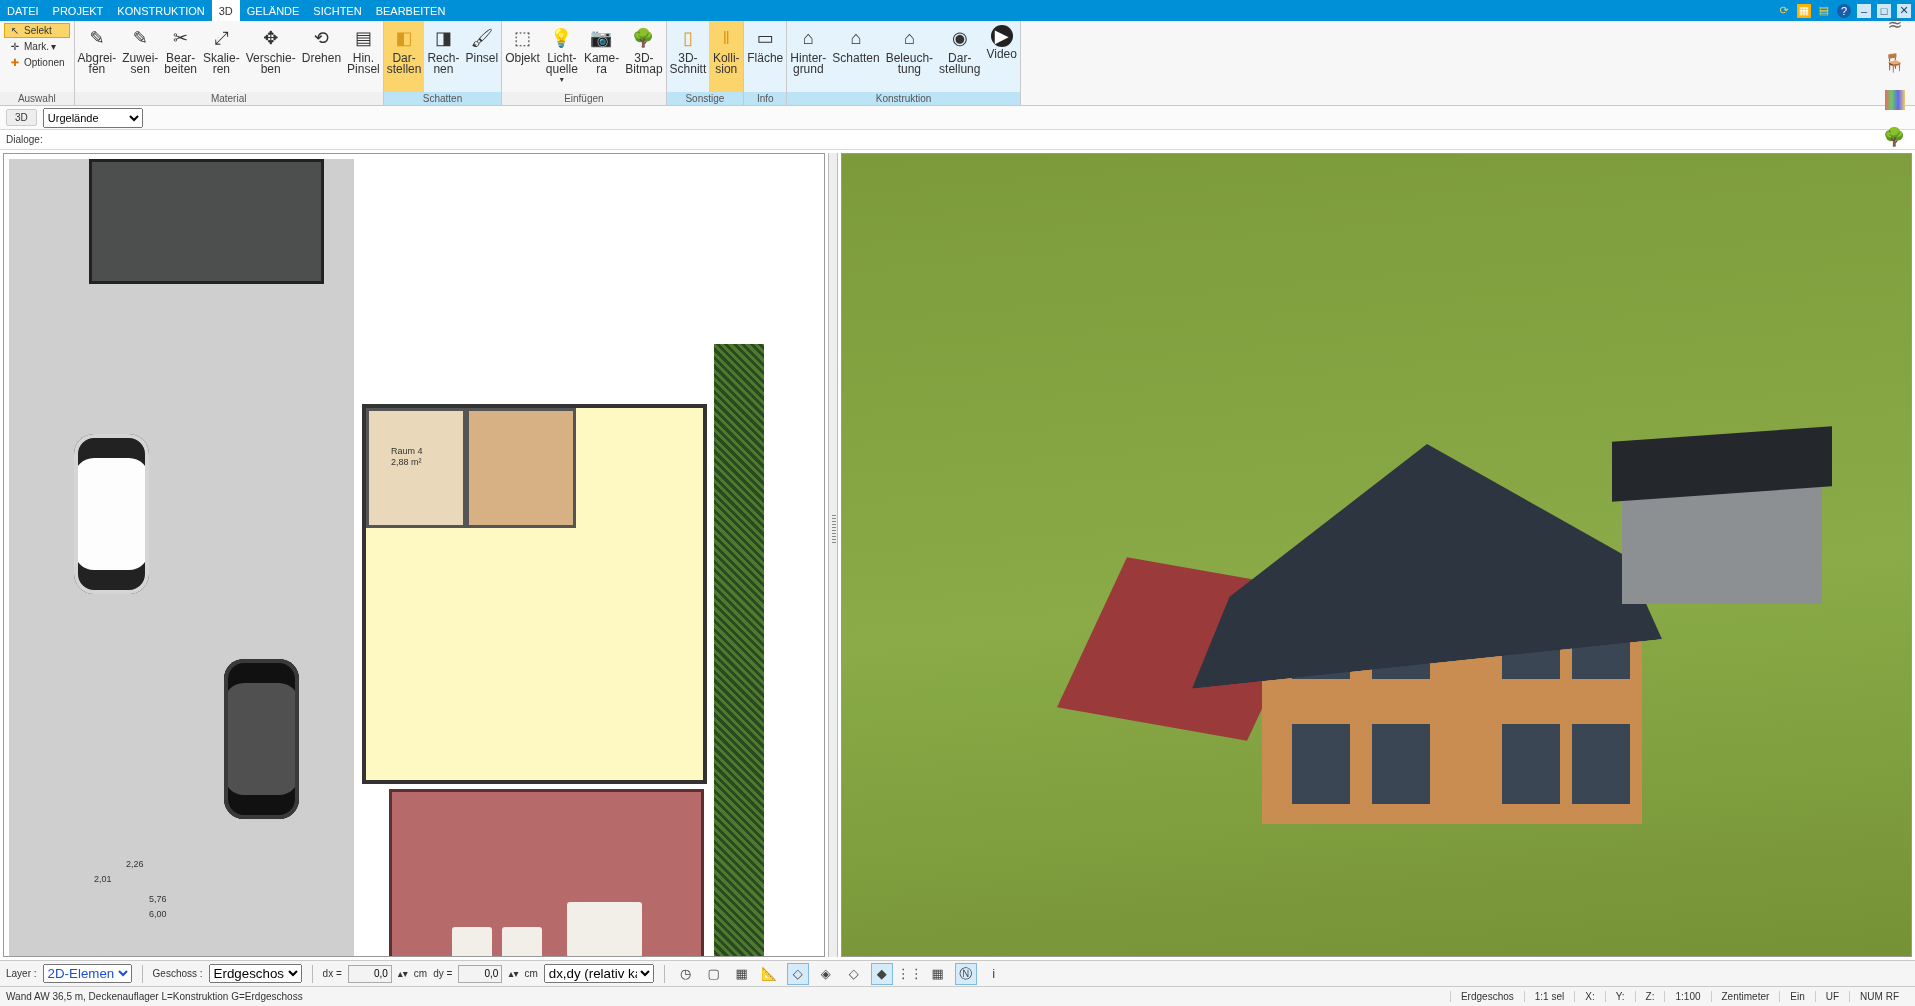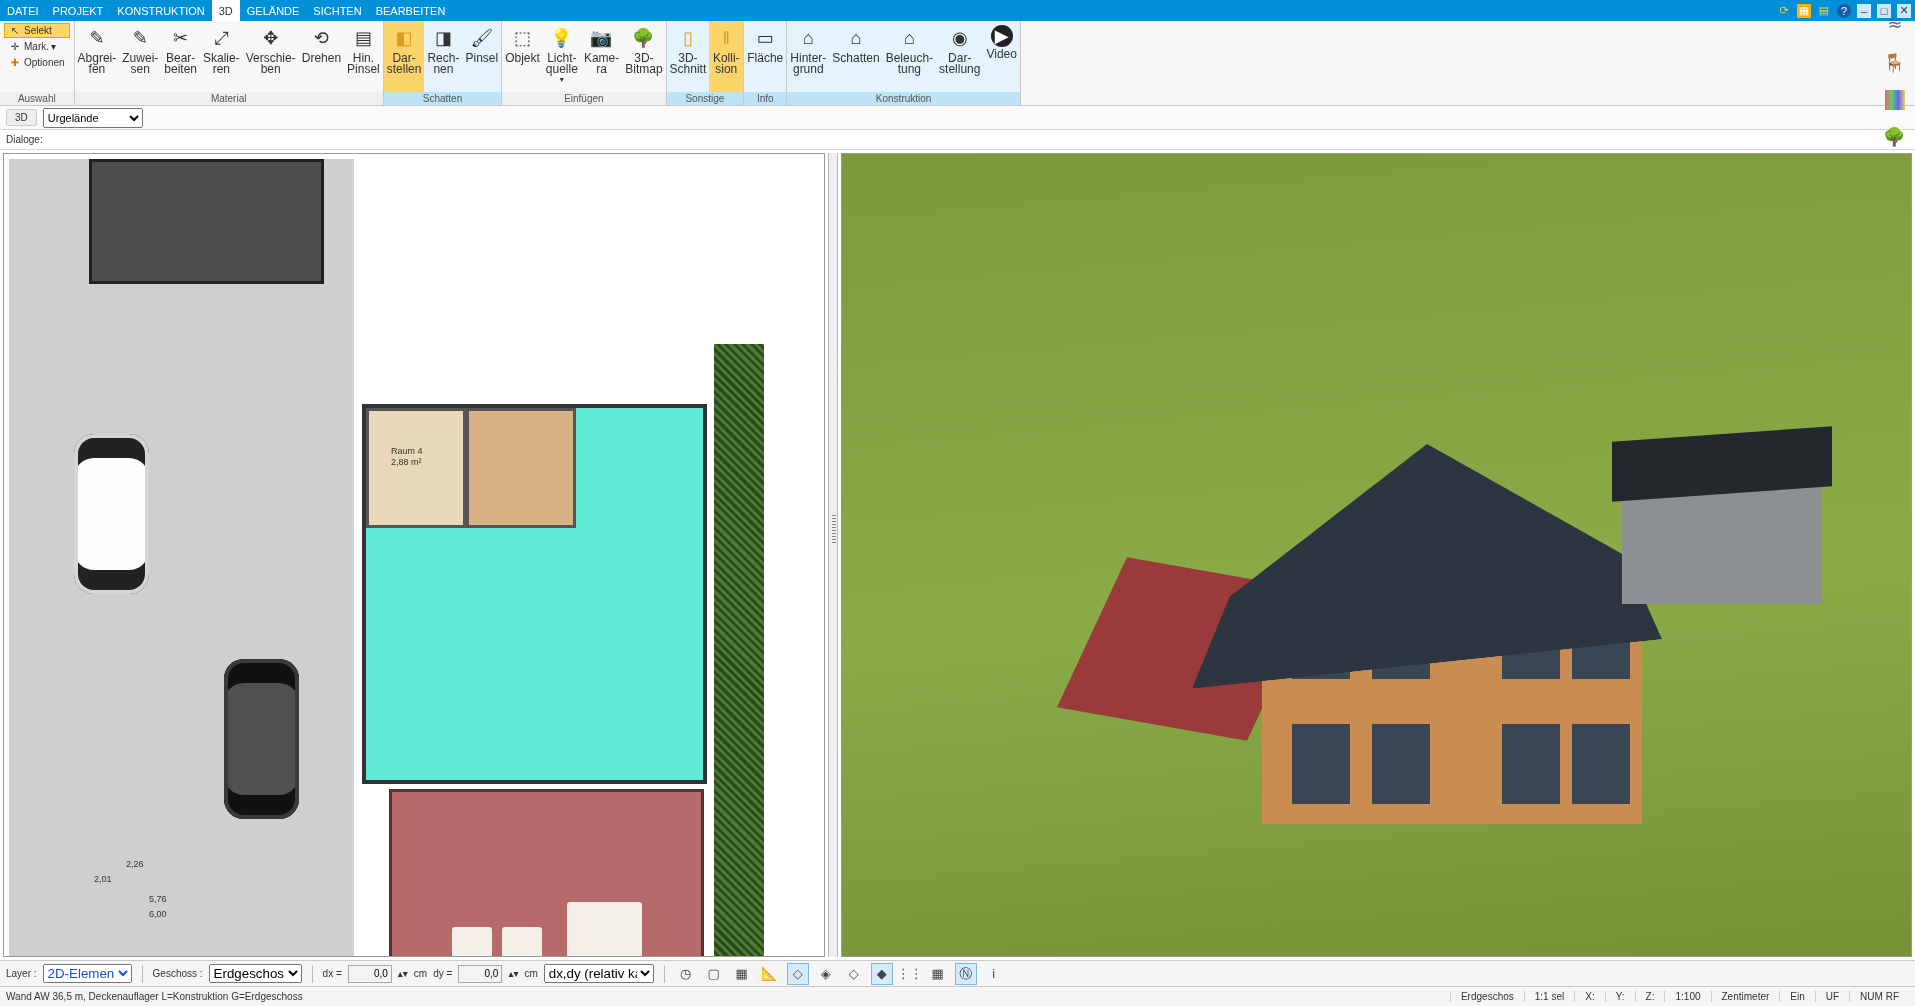--- a/index.html
+++ b/index.html
@@ -48,21 +48,21 @@
 
 .sidetools { position:absolute; right:4px; top:10px; width:32px; display:flex; flex-direction:column; gap:14px; align-items:center; }
 .sidetools .t { width:26px; height:26px; display:flex; align-items:center; justify-content:center; font-size:18px; color:#666; }
 
 
 .plan { position:absolute; inset:0; }
 .driveway { position:absolute; left:5px; top:5px; width:345px; height:900px; background:#cfcfcf; }
 .garage { position:absolute; left:85px; top:5px; width:235px; height:125px; background:#4d4f4e; border:3px solid #222; }
 .car { position:absolute; width:75px; height:160px; background:#fdfdfd; border-radius:20px; box-shadow:inset 0 0 0 4px #d5d5d5, inset 0 24px 0 #222, inset 0 -24px 0 #222; }
 .car.dark { background:#505050; box-shadow:inset 0 0 0 4px #3a3a3a, inset 0 24px 0 #111, inset 0 -24px 0 #111; }
-.house { position:absolute; left:358px; top:250px; width:345px; height:380px; background:#5eead4; border:4px solid #333; }
+.house { position:absolute; left:358px; top:250px; width:345px; height:380px; background:#fef9c3; border:4px solid #333; }
 .room { position:absolute; border:3px solid #555; font-size:9px; text-align:center; }
 .rlabel { position:absolute; font-size:9px; white-space:nowrap; color:#333; }
 .terrace { position:absolute; left:385px; top:635px; width:315px; height:280px; background:#b76a6a; border:3px solid #5a3030; }
 .hedge { position:absolute; background:repeating-linear-gradient( 45deg,#2b4a1f 0 3px,#4d7a2f 3px 6px); }
 .furn { position:absolute; border-radius:3px; }
 
 
 .ground3d { position:absolute; inset:0; background:linear-gradient(175deg,#7c9a3a 0%, #8aab48 55%, #759235 100%); }
 .house3d { position:absolute; left:380px; top:260px; width:440px; height:400px; }
 .wall3d { position:absolute; left:40px; top:180px; width:380px; height:230px; background:#c98d52; }

